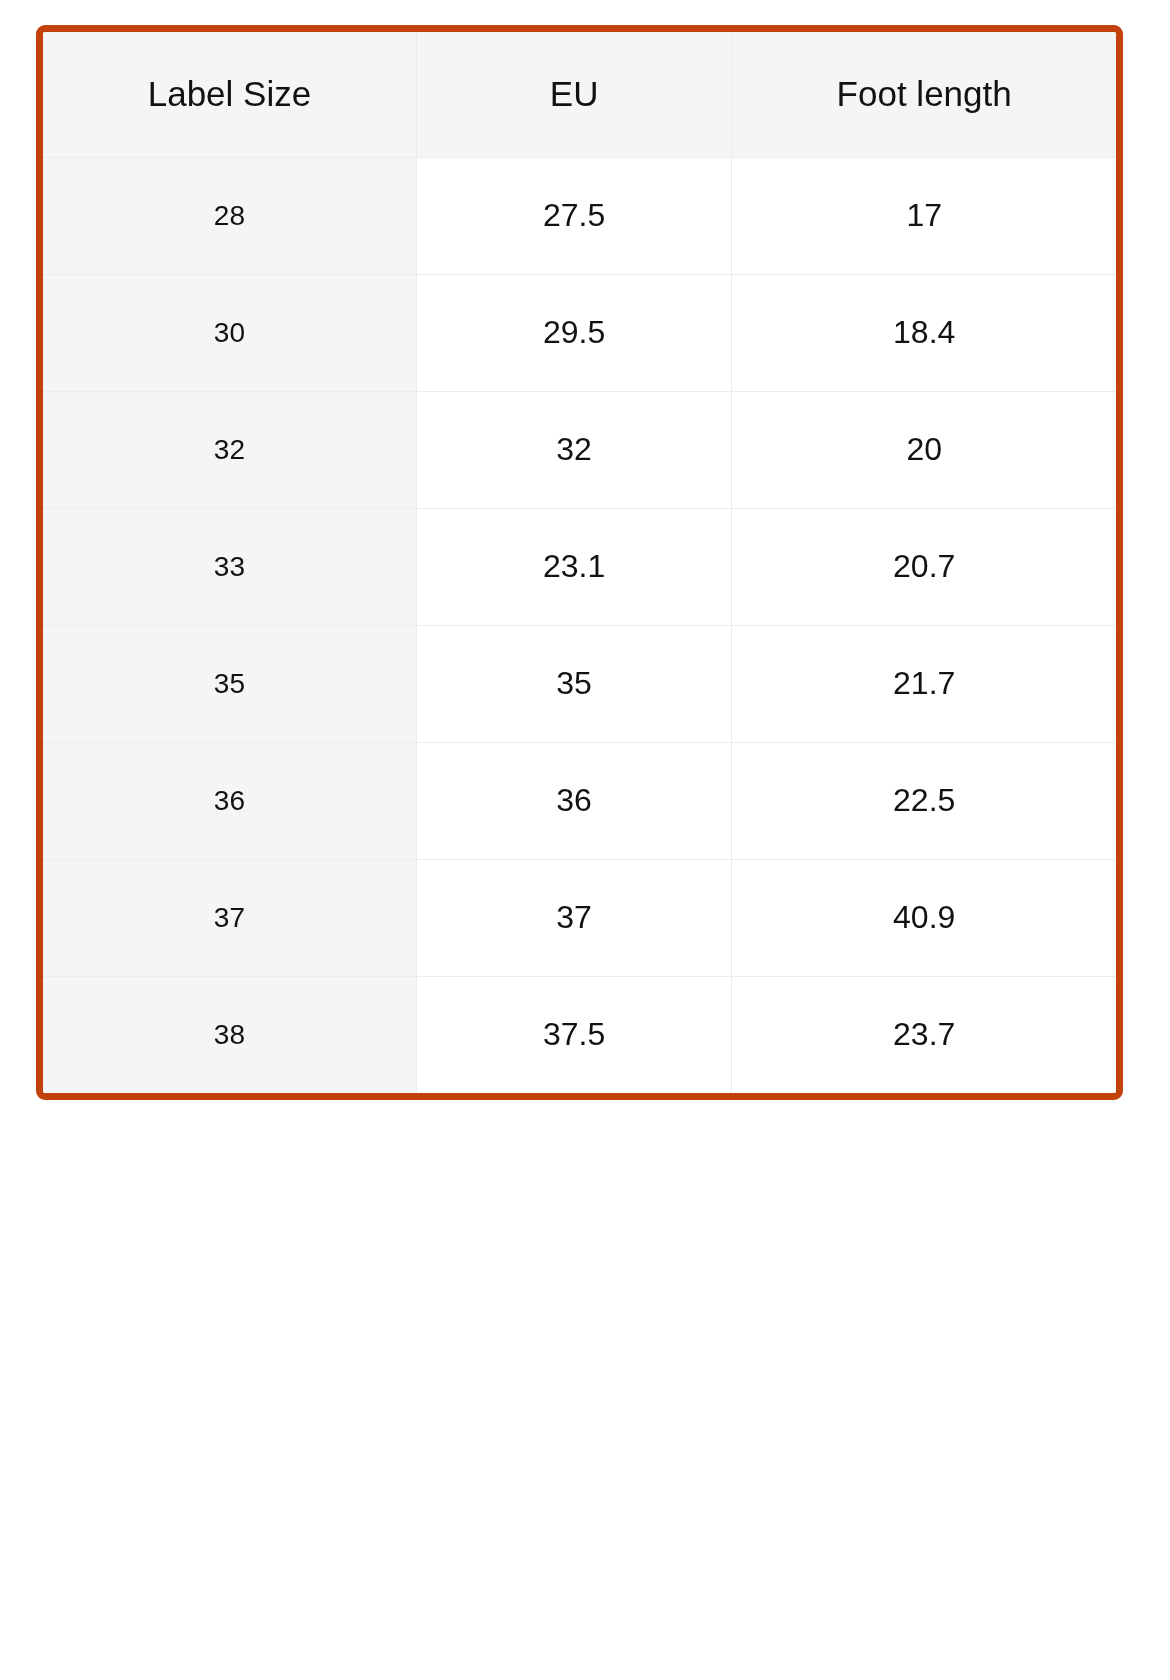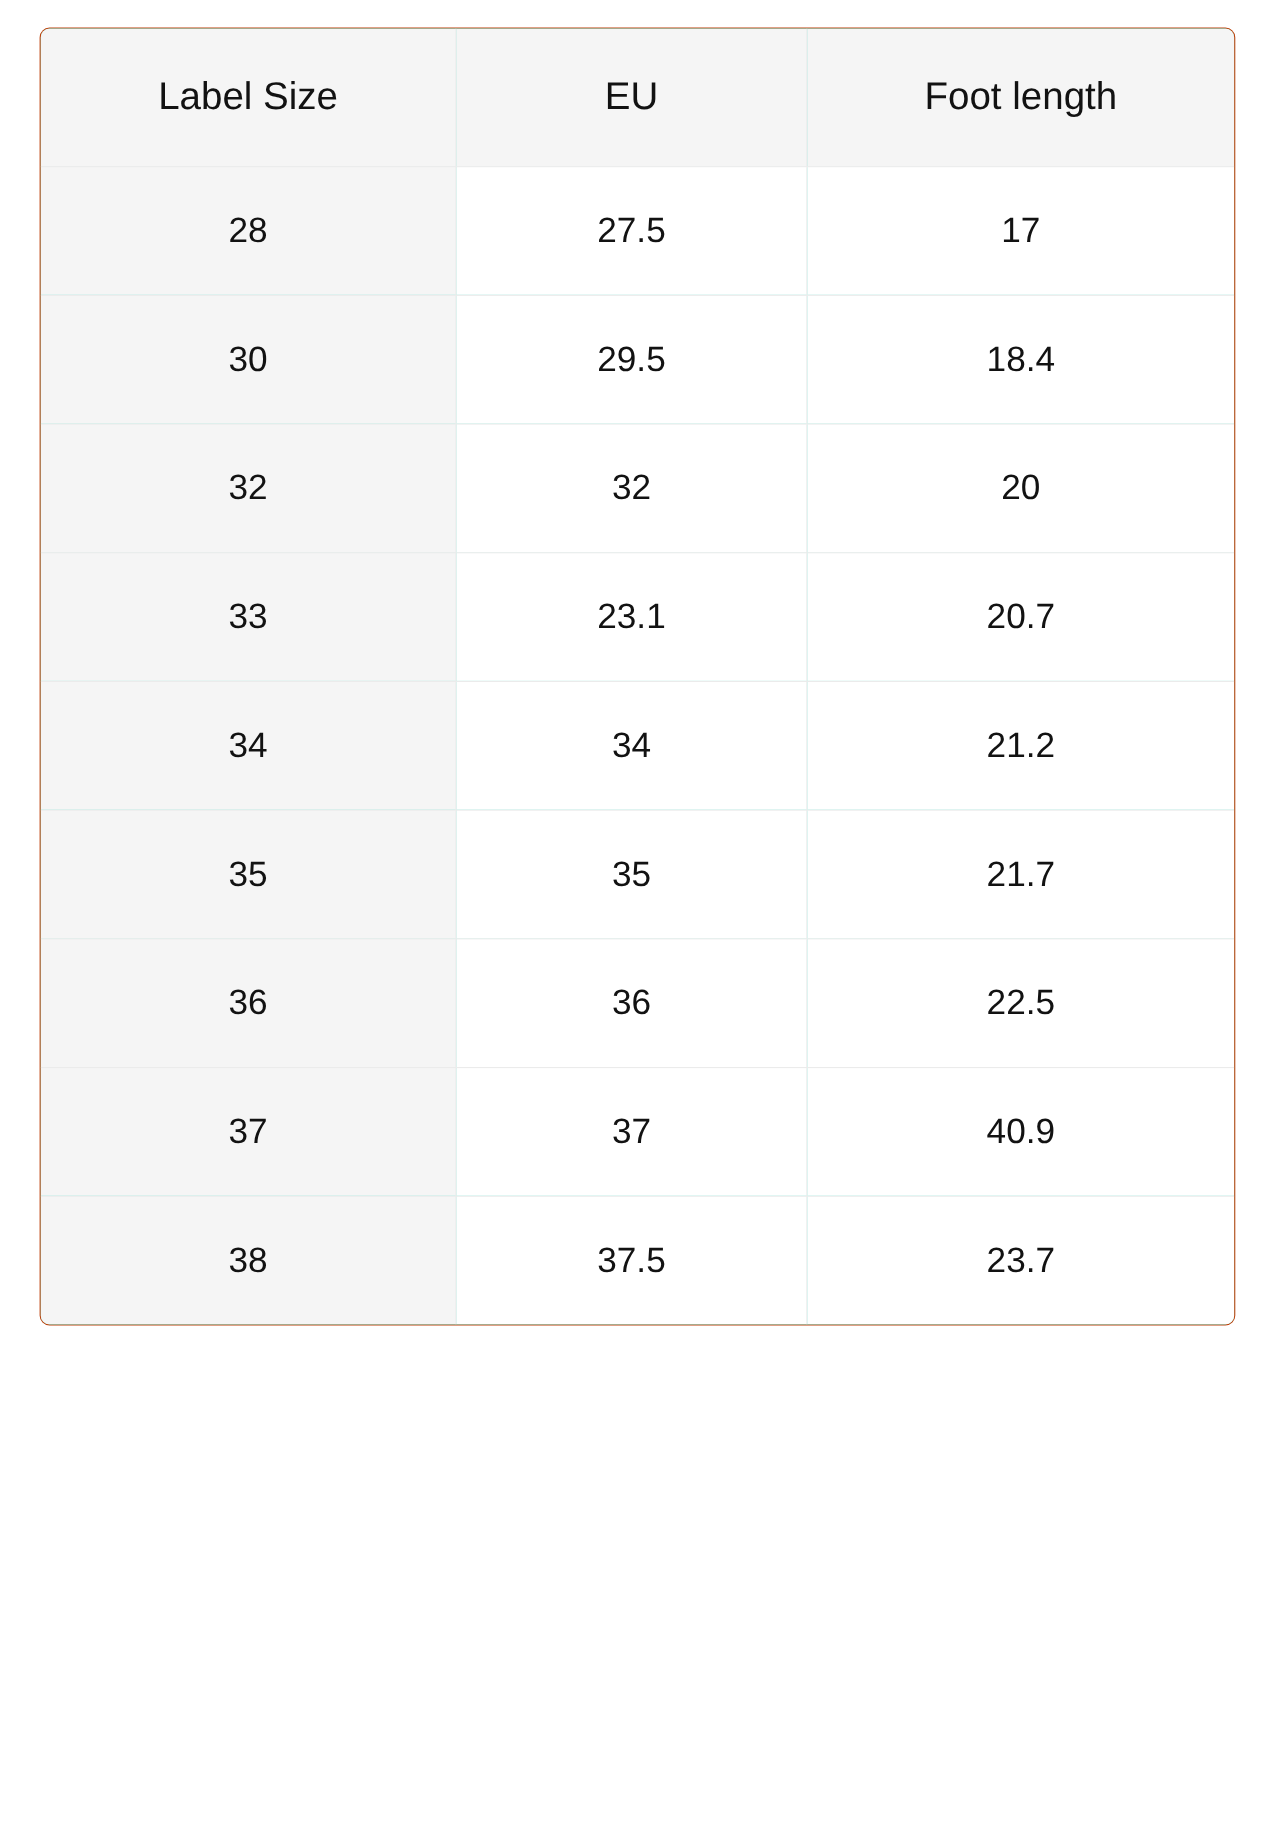--- a/index.html
+++ b/index.html
@@ -18,24 +18,24 @@
   .page {
     position: relative;
     width: 1170px;
     height: 1680px;
     box-sizing: border-box;
     padding: 25px 47px 20px 36px;
   }
 
   .size-table-wrap {
     width: 1087px;
-    border: 1px solid #c2410c;
+    border: 7px solid #c2410c;
     border-radius: 9px;
     overflow: hidden;
-    background: #5eead4;
+    background: #fde047;
     box-sizing: border-box;
   }
 
   table.size-table {
     width: 100%;
     border-collapse: collapse;
     table-layout: fixed;
   }
 
   table.size-table col.col-label { width: 34.8%; }
@@ -68,21 +68,21 @@
     border-bottom: 1px solid #ebebeb;
     background: #ffffff;
     padding: 0 6px;
     box-sizing: border-box;
   }
   tbody td:last-child { border-right: none; }
   tbody tr:last-child td { border-bottom: none; }
 
   tbody td.cell-label {
     background: #f5f5f5;
-    font-size: 32px;
+    font-size: 28px;
   }
   tbody td.cell-eu,
   tbody td.cell-foot {
     font-size: 32px;
   }
 </style>
 </head>
 <body>
 
 <div class="page">
@@ -115,25 +115,20 @@
           <td class="cell-label">32</td>
           <td class="cell-eu">32</td>
           <td class="cell-foot">20</td>
         </tr>
         <tr>
           <td class="cell-label">33</td>
           <td class="cell-eu">23.1</td>
           <td class="cell-foot">20.7</td>
         </tr>
         <tr>
-          <td class="cell-label">34</td>
-          <td class="cell-eu">34</td>
-          <td class="cell-foot">21.2</td>
-        </tr>
-        <tr>
           <td class="cell-label">35</td>
           <td class="cell-eu">35</td>
           <td class="cell-foot">21.7</td>
         </tr>
         <tr>
           <td class="cell-label">36</td>
           <td class="cell-eu">36</td>
           <td class="cell-foot">22.5</td>
         </tr>
         <tr>

